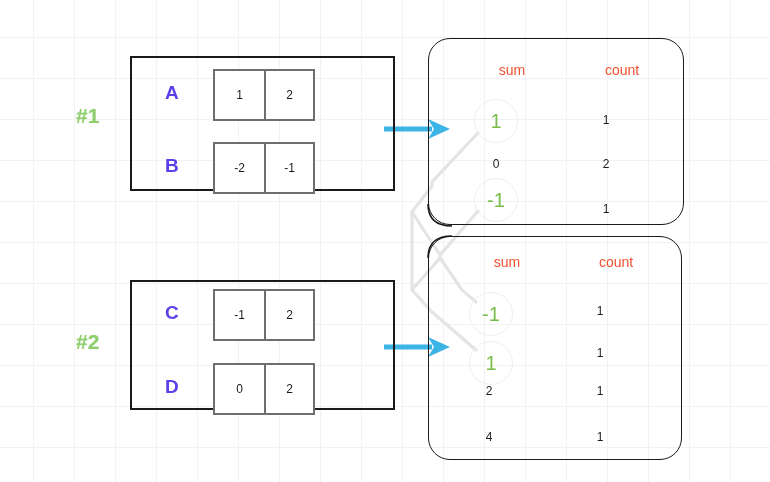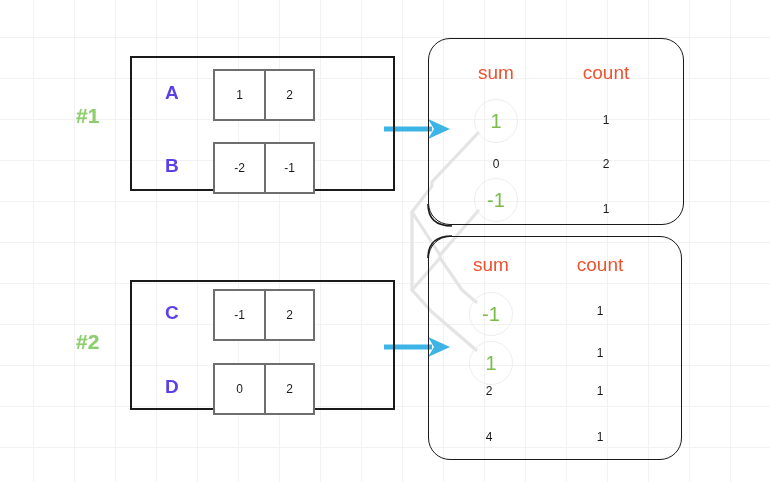--- a/index.html
+++ b/index.html
@@ -74,24 +74,25 @@
     border: 1.6px solid #1a1a1a;
     border-radius: 22px;
     background: transparent;
     box-sizing: border-box;
   }
   #table-1 { left: 428px; top: 38px; width: 256px; height: 187px; }
   #table-2 { left: 428px; top: 236px; width: 254px; height: 224px; }
 
   .col-head {
     position: absolute;
-    font-size: 19px;
+    font-size: 14px;
     color: #ef5230;
     font-weight: normal;
     transform: translateX(-50%);
+    margin-left: 16px;
   }
 
   .cellval {
     position: absolute;
     font-size: 12px;
     color: #1a1a1a;
     transform: translate(-50%, -50%);
     white-space: nowrap;
   }
   .cellval.hl {

